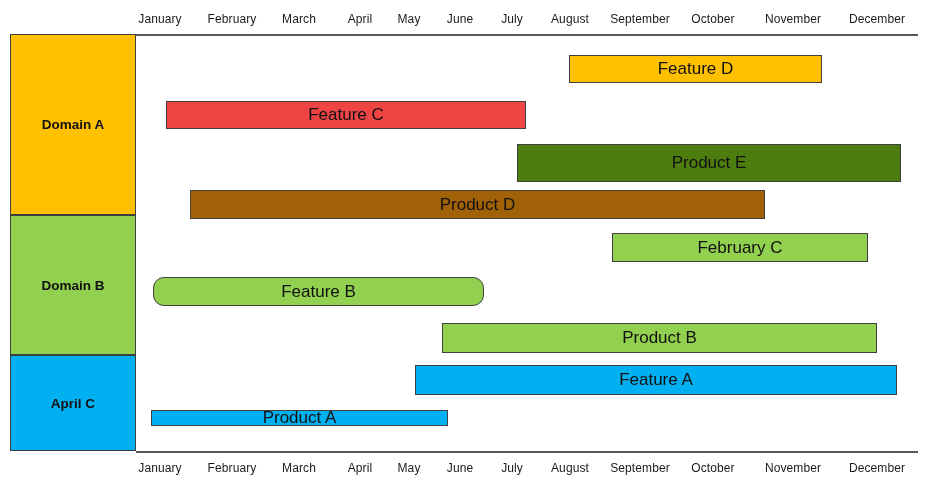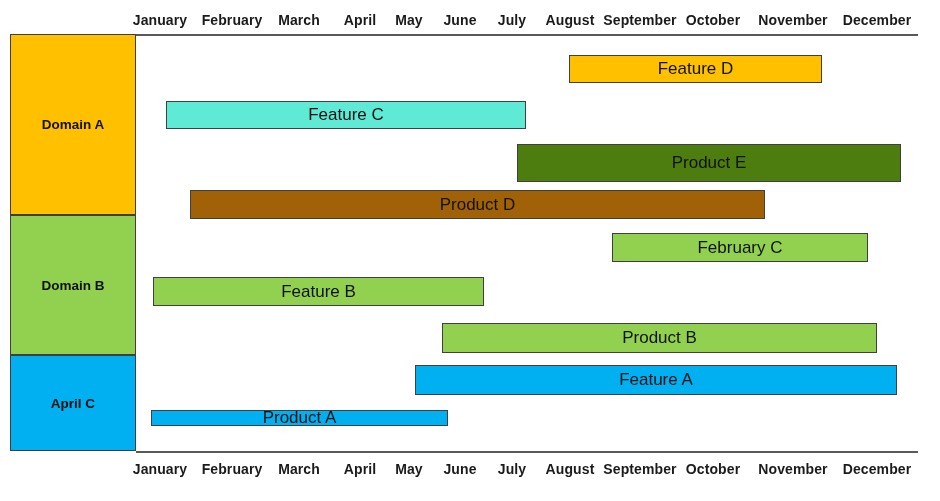--- a/index.html
+++ b/index.html
@@ -16,27 +16,26 @@
     position: relative;
     width: 940px;
     height: 501px;
     background: #ffffff;
     overflow: hidden;
   }
 
   
   .month-label {
     position: absolute;
-    font-size: 14px;
+    font-size: 12px;
     color: #1a1a1a;
     text-align: center;
     white-space: nowrap;
     transform: translateX(-50%);
     letter-spacing: 0.1px;
-    font-weight: bold;
   }
   .month-label.top  { top: 12px; }
   .month-label.bottom { top: 461px; }
 
   
   .axis-line {
     position: absolute;
     left: 136px;
     width: 782px;
     height: 2px;
@@ -114,33 +113,33 @@
       </div>
       <div class="domain-box" style="top: 215px; height: 140px; background: rgb(146, 208, 80);">
         <span>Domain B</span>
       </div>
       <div class="domain-box" style="top: 355px; height: 96px; background: rgb(0, 176, 240);">
         <span>April C</span>
       </div>
       <div class="task-bar" style="left: 569px; top: 55px; width: 253px; height: 28px; background: rgb(255, 192, 0); border-color: rgb(64, 64, 64);">
         <span class="bar-label">Feature D</span>
       </div>
-      <div class="task-bar" style="left: 166px; top: 101px; width: 360px; height: 28px; background: #5eead4; border-color: rgb(64, 64, 64);">
+      <div class="task-bar" style="left: 166px; top: 101px; width: 360px; height: 28px; background: #ef4444; border-color: rgb(64, 64, 64);">
         <span class="bar-label">Feature C</span>
       </div>
       <div class="task-bar" style="left: 517px; top: 144px; width: 384px; height: 38px; background: #4d7c0f; border-color: rgb(64, 64, 64);">
         <span class="bar-label">Product E</span>
       </div>
       <div class="task-bar" style="left: 190px; top: 190px; width: 575px; height: 29px; background: #a16207; border-color: rgb(64, 64, 64);">
         <span class="bar-label">Product D</span>
       </div>
       <div class="task-bar" style="left: 612px; top: 233px; width: 256px; height: 29px; background: rgb(146, 208, 80); border-color: rgb(64, 64, 64);">
         <span class="bar-label">February C</span>
       </div>
-      <div class="task-bar" style="left: 153px; top: 277px; width: 331px; height: 29px; background: rgb(146, 208, 80); border-color: rgb(64, 64, 64);">
+      <div class="task-bar" style="left: 153px; top: 277px; width: 331px; height: 29px; background: rgb(146, 208, 80); border-color: rgb(64, 64, 64); border-radius: 11px;">
         <span class="bar-label">Feature B</span>
       </div>
       <div class="task-bar" style="left: 402px; top: 323px; width: 435px; height: 30px; background: rgb(146, 208, 80); border-color: rgb(64, 64, 64); margin-left: 40px;">
         <span class="bar-label">Product B</span>
       </div>
       <div class="task-bar" style="left: 415px; top: 365px; width: 482px; height: 30px; background: rgb(0, 176, 240); border-color: rgb(64, 64, 64);">
         <span class="bar-label">Feature A</span>
       </div>
       <div class="task-bar" style="left: 151px; top: 410px; width: 297px; height: 16px; background: rgb(0, 176, 240); border-color: rgb(64, 64, 64);">
         <span class="bar-label">Product A</span>

